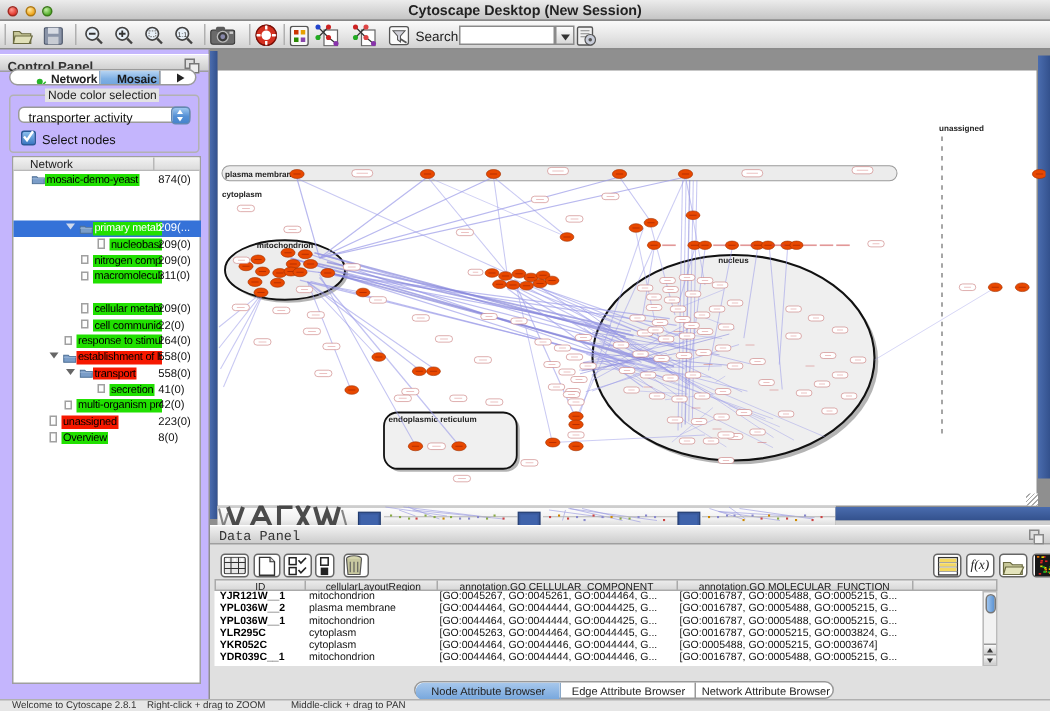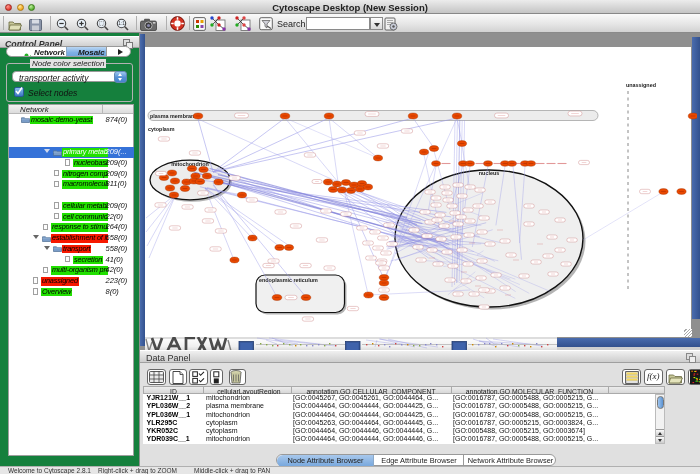--- a/index.html
+++ b/index.html
@@ -90,21 +90,21 @@
     <span class="abs" style="left:370px;top:3px;width:13px;height:13px;background:linear-gradient(#fdfdfd,#d8d8d8);border:1px solid #8a8a8a;">
       <span class="abs" style="left:3px;top:5px;width:0;height:0;border-left:3.4px solid transparent;border-right:3.4px solid transparent;border-top:4px solid #333;"></span>
     </span>
     <span class="abs" style="left:384px;top:2.5px;"><svg width="14" height="14" viewBox="0 0 14 14" style="" xmlns="http://www.w3.org/2000/svg">
         <rect x="1" y="1" width="10" height="12" rx="1" fill="#f0f0f0" stroke="#555" stroke-width="0.9"></rect>
         <path d="M3,3.5 h6 M3,5.5 h6 M3,7.5 h6" stroke="#888" stroke-width="0.7"></path>
         <circle cx="9.5" cy="9.5" r="3.5" fill="#c8ccd8" stroke="#555" stroke-width="0.8"></circle>
         <circle cx="9.5" cy="9.5" r="1.2" fill="#555"></circle>
       </svg></span>
   </div>
-<div class="abs" style="left:0;top:33px;width:140px;height:433px;background:#15803d;border-right:1px solid #8f8f8f;font-style:italic;">
+<div class="abs" style="left:0;top:33px;width:140px;height:433px;background:#c4b5fd;border-right:1px solid #8f8f8f;">
     <div class="abs" style="left:0;top:3px;width:139px;height:12px;background:linear-gradient(#efefef,#cdcdcd);border-top:1px solid #fff;border-bottom:1px solid #9f9f9f;">
       <span class="abs" style="left:5px;top:1.5px;font-size:8.8px;font-weight:bold;color:#333;">Control Panel</span>
       <span class="abs" style="left:123px;top:2px;width:7px;height:7px;border:1px solid #777;background:#ddd;"></span>
       <span class="abs" style="left:125.5px;top:4.5px;width:7px;height:7px;border:1px solid #777;background:#eee;"></span>
     </div>
     <div class="abs" style="left:6px;top:13px;width:125px;height:11px;background:#fff;border:1px solid #9a9a9a;border-radius:6px;overflow:hidden;">
       <span class="abs" style="left:59px;top:0;width:41px;height:11px;background:linear-gradient(#b9d6f3,#7fb0e4 50%,#6ba1dc);border-left:1px solid #8aa8c8;border-right:1px solid #8aa8c8;"></span>
       <span class="abs" style="left:99px;top:0;width:26px;height:11px;border-left:1px solid #9a9a9a;"></span>
       <span class="abs" style="left:17px;top:1px;width:9px;height:9px;"><svg width="9" height="9" viewBox="0 0 9 9" style="" xmlns="http://www.w3.org/2000/svg">
           <circle cx="2.5" cy="2.5" r="2" fill="#28b428"></circle>
@@ -793,21 +793,21 @@
     <rect x="100.4" y="6" width="11.5" height="8" fill="#3f63ab"></rect>
     <rect x="205.5" y="4.5" width="14.5" height="11" fill="#38599c" stroke="#203a6e" stroke-width="0.8"></rect>
     <rect x="206.9" y="6" width="11.5" height="8" fill="#3f63ab"></rect>
     <rect x="312.0" y="4.5" width="14.5" height="11" fill="#38599c" stroke="#203a6e" stroke-width="0.8"></rect>
     <rect x="313.4" y="6" width="11.5" height="8" fill="#3f63ab"></rect>
   </svg>
 <div class="abs" style="left:557px;top:337.5px;width:143px;height:9.5px;background:linear-gradient(#4a6cae,#33518d);"></div>
 <div class="abs" style="left:557px;top:347px;width:143px;height:3.5px;background:#cfcfcf;"></div>
 <div class="abs" style="left:140px;top:350px;width:560px;height:116px;background:#e0e0e0;">
     <div class="abs" style="left:0;top:0;width:560px;height:13px;background:linear-gradient(#f0f0f0,#cdcdcd);border-top:1px solid #fff;border-bottom:1px solid #9f9f9f;">
-      <span class="abs" style="left:6px;top:2px;font-size:9px;color:#333;">Data Panel</span>
+      <span class="abs" style="left:6px;top:2px;font-size:9px;color:#333;font-family:Liberation Mono, monospace;">Data Panel</span>
       <span class="abs" style="left:546px;top:2px;width:7px;height:7px;border:1px solid #888;background:#ddd;"></span>
       <span class="abs" style="left:548.5px;top:4.5px;width:7px;height:7px;border:1px solid #888;background:#eee;"></span>
     </div>
     <span class="abs" style="left:7px;top:19px;width:18.5px;height:16px;background:#fff;border:1px solid #666;border-radius:3px;">
       <svg width="15" height="12" viewBox="0 0 15 12" style="position:absolute;left:1px;top:1px;" xmlns="http://www.w3.org/2000/svg">
         <rect x="0.5" y="0.5" width="14" height="11" rx="1" fill="#e8e8e8" stroke="#333" stroke-width="0.8"></rect>
         <path d="M0.5,4 h14 M0.5,8 h14 M5,0.5 v11 M10,0.5 v11" stroke="#333" stroke-width="0.7"></path>
         <circle cx="2.7" cy="2.2" r="0.8" fill="#fff"></circle>
         <circle cx="7.5" cy="2.2" r="0.8" fill="#fff"></circle>
         <circle cx="12.3" cy="2.2" r="0.8" fill="#fff"></circle>

